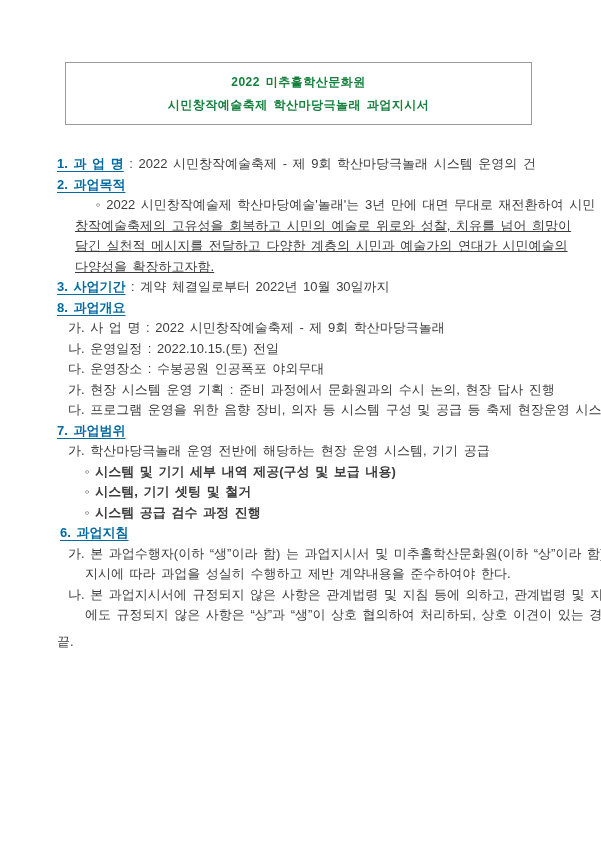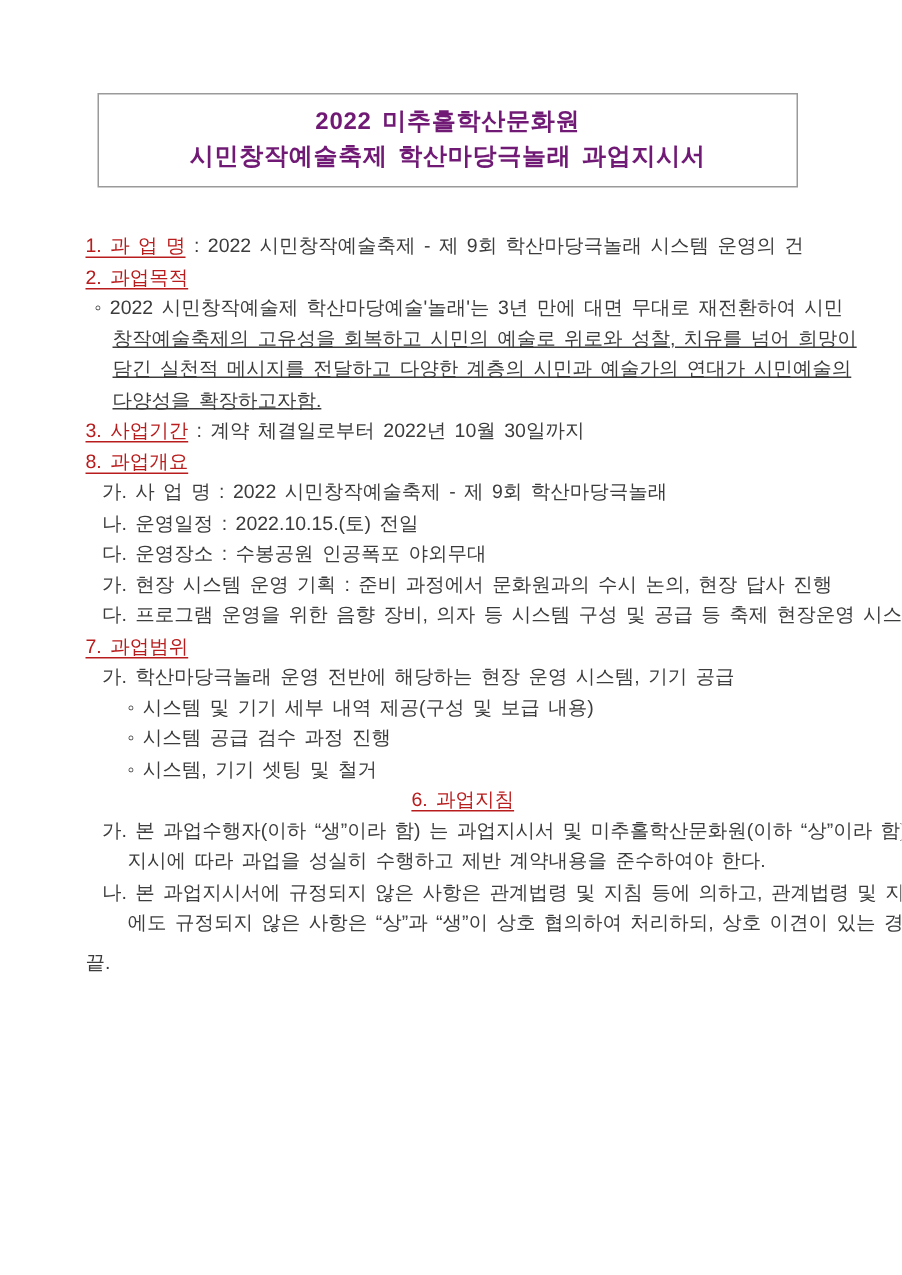--- a/index.html
+++ b/index.html
@@ -23,54 +23,54 @@
     width: 465px;
     height: 61px;
     border: 1px solid #9a9a9a;
     display: flex;
     flex-direction: column;
     align-items: center;
     justify-content: center;
     gap: 1px;
   }
   .title-line {
-    font-size: 16px;
+    font-size: 12px;
     line-height: 22px;
     font-weight: bold;
-    color: #701a75;
+    color: #15803d;
     letter-spacing: 0.5px;
     word-spacing: 2px;
     white-space: nowrap;
   }
   .content {
     position: absolute;
     left: 57px;
     top: 154px;
     width: 500px;
     font-size: 13px;
   }
   .line {
     height: 20.5px;
     line-height: 20.5px;
     white-space: nowrap;
     word-spacing: 2px;
   }
   .hlabel {
-    font-weight: normal;
-    color: #b91c1c;
+    font-weight: bold;
+    color: #0369a1;
     text-decoration: underline;
     text-underline-offset: 3px;
   }
   .ind0 { padding-left: 0; }
-  .ind1 { padding-left: 6px; }   
+  .ind1 { padding-left: 6px; margin-left: 33px; }   
   .ind2 { padding-left: 18px; text-decoration: underline; }  
   .ind3 { padding-left: 11px; }  
   .ind4 { padding-left: 28px; }  
-  .ind5 { padding-left: 28px; }  
-  .ind6 { padding-left: 3px; text-align: center; }   
+  .ind5 { padding-left: 28px; font-weight: bold; }  
+  .ind6 { padding-left: 3px; }   
   .closing {
     margin-top: 6px;
     height: 20.5px;
     line-height: 20.5px;
     word-spacing: 2px;
   }
 </style>
 </head>
 <body>
 
@@ -92,22 +92,22 @@
         <div class="line ind0"><span class="hlabel">3. 사업기간</span><span> : 계약 체결일로부터 2022년 10월 30일까지</span></div>
         <div class="line ind0"><span class="hlabel">8. 과업개요</span></div>
         <div class="line ind3">가. 사 업 명 : 2022 시민창작예술축제 - 제 9회 학산마당극놀래</div>
         <div class="line ind3">나. 운영일정 : 2022.10.15.(토) 전일</div>
         <div class="line ind3">다. 운영장소 : 수봉공원 인공폭포 야외무대</div>
         <div class="line ind3">가. 현장 시스템 운영 기획 : 준비 과정에서 문화원과의 수시 논의, 현장 답사 진행</div>
         <div class="line ind3">다. 프로그램 운영을 위한 음향 장비, 의자 등 시스템 구성 및 공급 등 축제 현장운영 시스템 세</div>
         <div class="line ind0"><span class="hlabel">7. 과업범위</span></div>
         <div class="line ind3">가. 학산마당극놀래 운영 전반에 해당하는 현장 운영 시스템, 기기 공급</div>
         <div class="line ind5">◦ 시스템 및 기기 세부 내역 제공(구성 및 보급 내용)</div>
+        <div class="line ind5">◦ 시스템, 기기 셋팅 및 철거</div>
         <div class="line ind5">◦ 시스템 공급 검수 과정 진행</div>
-        <div class="line ind5">◦ 시스템, 기기 셋팅 및 철거</div>
         <div class="line ind6"><span class="hlabel">6. 과업지침</span></div>
         <div class="line ind3">가. 본 과업수행자(이하 “생”이라 함) 는 과업지시서 및 미추홀학산문화원(이하 “상”이라 함)의</div>
         <div class="line ind4">지시에 따라 과업을 성실히 수행하고 제반 계약내용을 준수하여야 한다.</div>
         <div class="line ind3">나. 본 과업지시서에 규정되지 않은 사항은 관계법령 및 지침 등에 의하고, 관계법령 및 지침 등</div>
         <div class="line ind4">에도 규정되지 않은 사항은 “상”과 “생”이 상호 협의하여 처리하되, 상호 이견이 있는 경우</div>
       </div>
     <div class="closing ind0">끝.</div>
   </div>
 
 </div>

